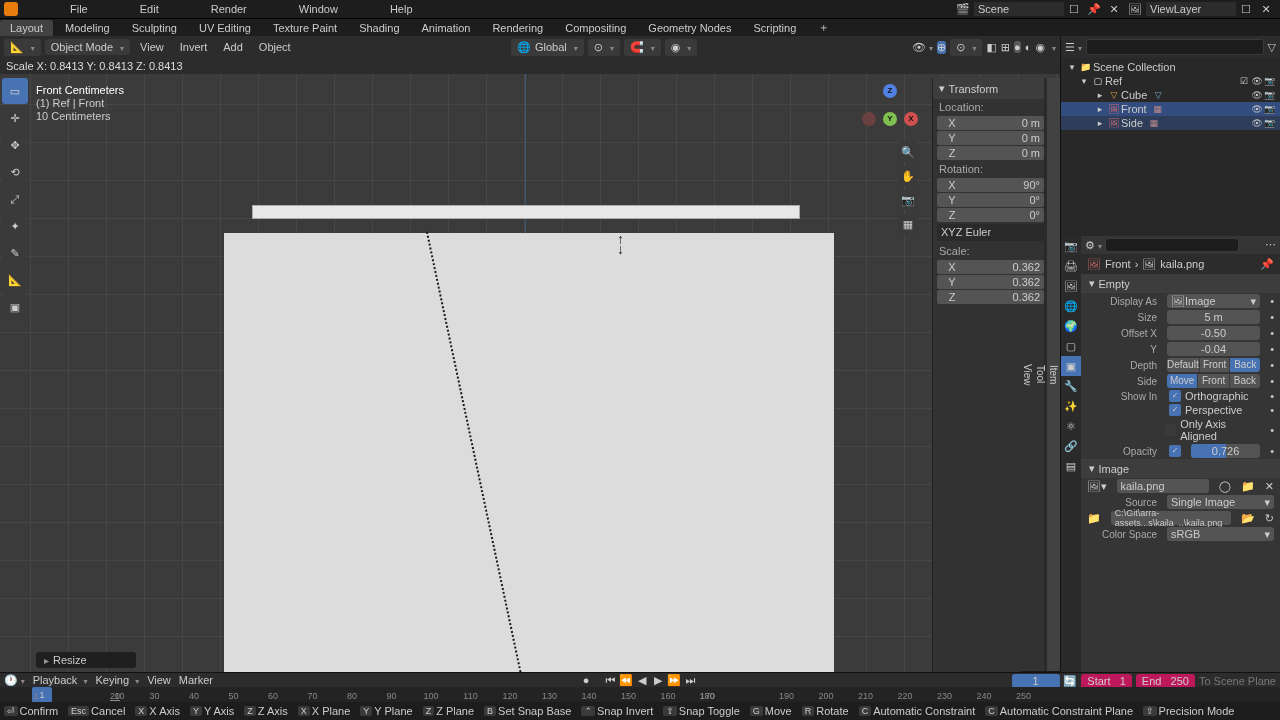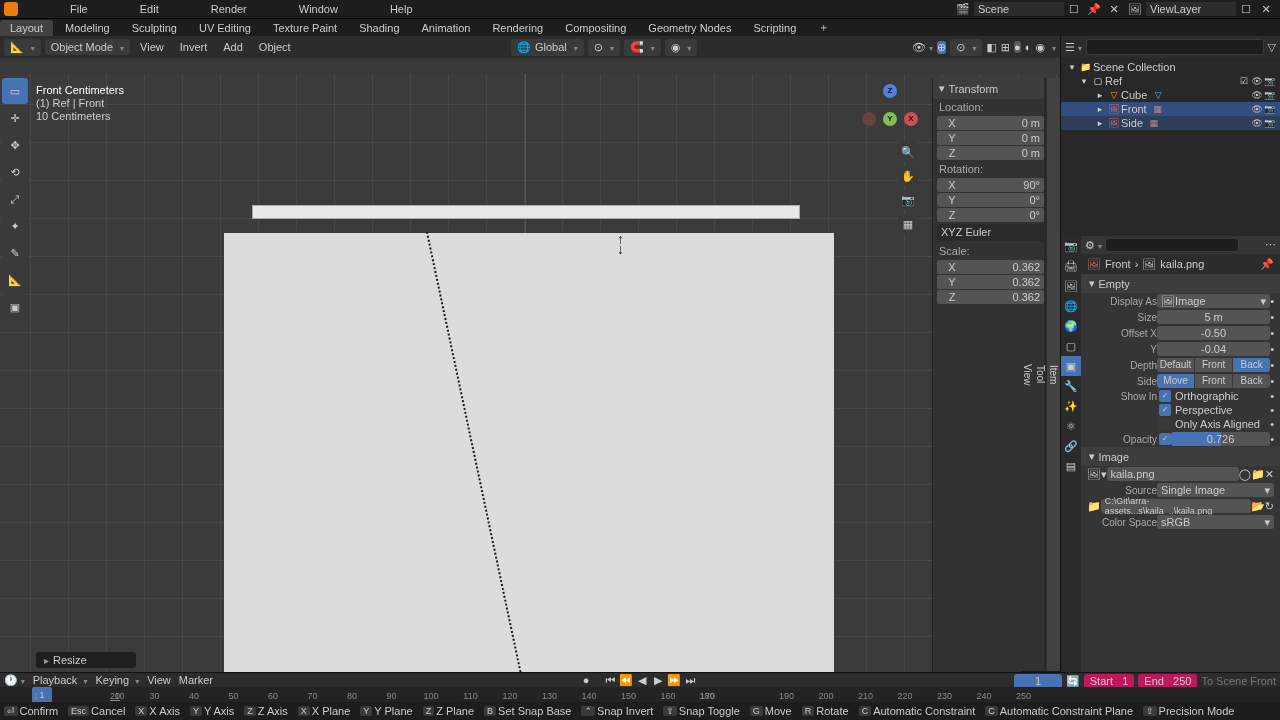--- a/index.html
+++ b/index.html
@@ -87,21 +87,21 @@
 
 .props { flex: 1; background: #353535; display: flex; }
 .props .tabs { width: 20px; background: #2a2a2a; display: flex; flex-direction: column; }
 .props .tabs .pt { height: 20px; display: flex; align-items: center; justify-content: center; }
 .props .tabs .pt.active { background: #4772b3; }
 .props .body { flex: 1; overflow: hidden; }
 .props .bc { height: 20px; background: #2c2c2c; display: flex; align-items: center; padding: 0 6px; gap: 4px; }
 .props .search { height: 18px; padding: 2px 4px; }
 .props .search input { width: 70%; background: #1d1d1d; border: 1px solid #3a3a3a; border-radius: 3px; height: 14px; color: #ccc; padding: 0 4px; }
 .props .panel-h { padding: 3px 8px; background: #3d3d3d; display: flex; align-items: center; gap: 4px; }
-.props .prow { display: flex; align-items: center; padding: 1px 6px; gap: 0; }
+.props .prow { display: flex; align-items: center; padding: 1px 6px; gap: 10px; }
 .props .prow .plbl { width: 70px; text-align: right; color: #aaa; font-size: 10px; }
 .props .prow .pfield { flex: 1; background: #545454; height: 14px; border-radius: 3px; padding: 0 4px; display: flex; align-items: center; }
 .props .prow .pfield.input { justify-content: center; }
 .props .btngrp { flex: 1; display: flex; height: 14px; }
 .props .btngrp .b { flex: 1; background: #545454; text-align: center; line-height: 14px; font-size: 10px; border-right: 1px solid #3a3a3a; }
 .props .btngrp .b.on { background: #4772b3; }
 .props .btngrp .b:first-child { border-radius: 3px 0 0 3px; }
 .props .btngrp .b:last-child { border-radius: 0 3px 3px 0; border-right: none; }
 .props .chk { display: flex; align-items: center; gap: 4px; padding-left: 2px; }
 .props .chk .box { width: 12px; height: 12px; background: #4772b3; border-radius: 2px; text-align: center; line-height: 11px; font-size: 8px; }
@@ -187,20 +187,21 @@
       <div class="icon-btn">👁<span class="chev"></span></div>
       <div class="icon-btn" style="background:#4772b3;border-radius:3px">⊕</div>
       <div class="dropdown">⊙<span class="chev"></span></div>
       <div class="icon-btn">◧</div>
       <div class="icon-btn">⊞</div>
       <div class="icon-btn" style="background:#5a5a5a;border-radius:3px">●</div>
       <div class="icon-btn">◐</div>
       <div class="icon-btn">◉</div>
       <div class="chev"></div>
     </div>
+    <div class="vp-status">Scale X: 0.8413   Y: 0.8413   Z: 0.8413</div>
 
     <div class="vp-canvas">
       <div class="vp-grid"></div>
       <div class="vp-axis-v"></div>
       <div class="ref-image-back"></div>
       <div class="ref-image-front"></div>
       <div class="dashed-line"></div>
       <div class="scale-cursor">↑<br>↓</div>
 
       <div class="toolbar-l">
@@ -516,21 +517,21 @@
       <div class="c">◀</div>
       <div class="c">▶</div>
       <div class="c">⏩</div>
       <div class="c">⏭</div>
     </div>
     <div class="right">
       <div class="f cur">1</div>
       <span>🔄</span>
       <div class="f"><span>Start</span>&nbsp;&nbsp;&nbsp;<span>1</span></div>
       <div class="f"><span>End</span>&nbsp;&nbsp;&nbsp;<span>250</span></div>
-      <span style="color:#777">To Scene Front</span>
+      <span style="color:#777">To Scene Plane</span>
     </div>
   </div>
   <div class="ruler">
     <div class="cursor" style="left:32px">1</div>
   <div class="tick" style="left: 36px;">1</div>
       <div class="tick" style="left: 75.5px; margin-left: 44px;">10</div>
       <div class="tick" style="left: 115px; text-decoration: underline;">20</div>
       <div class="tick" style="left: 154.5px;">30</div>
       <div class="tick" style="left: 194px;">40</div>
       <div class="tick" style="left: 233.5px;">50</div>

